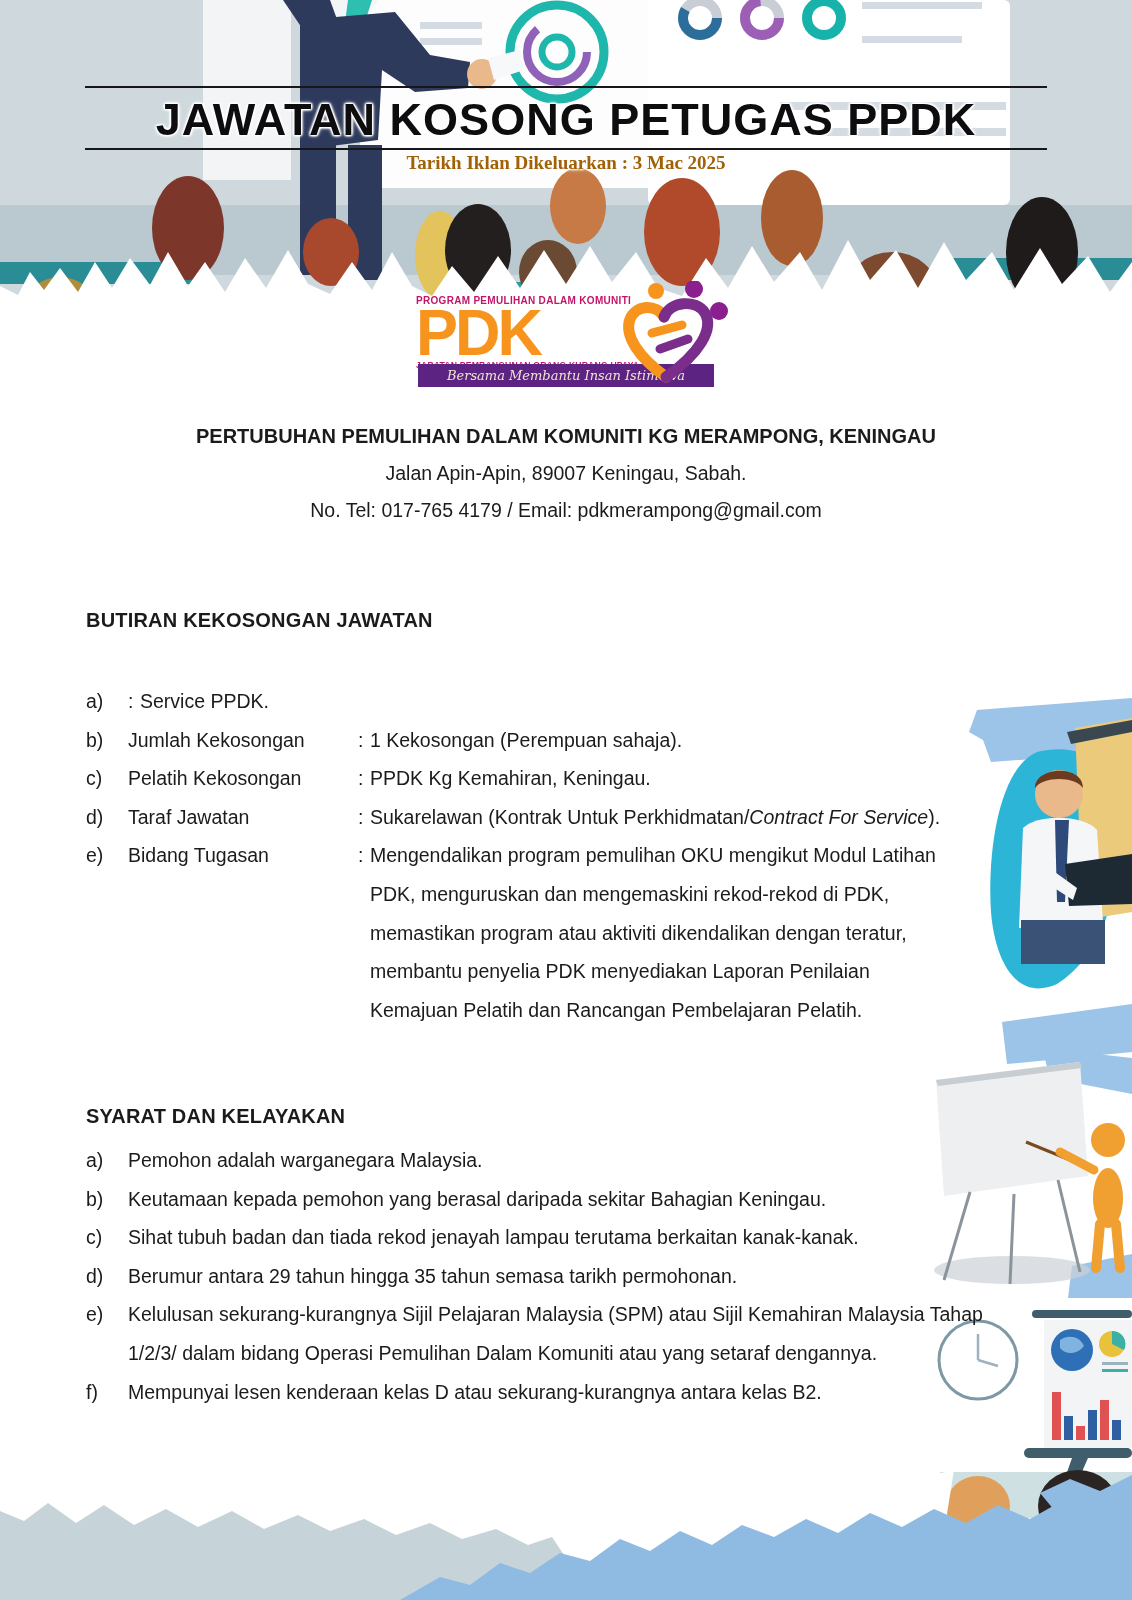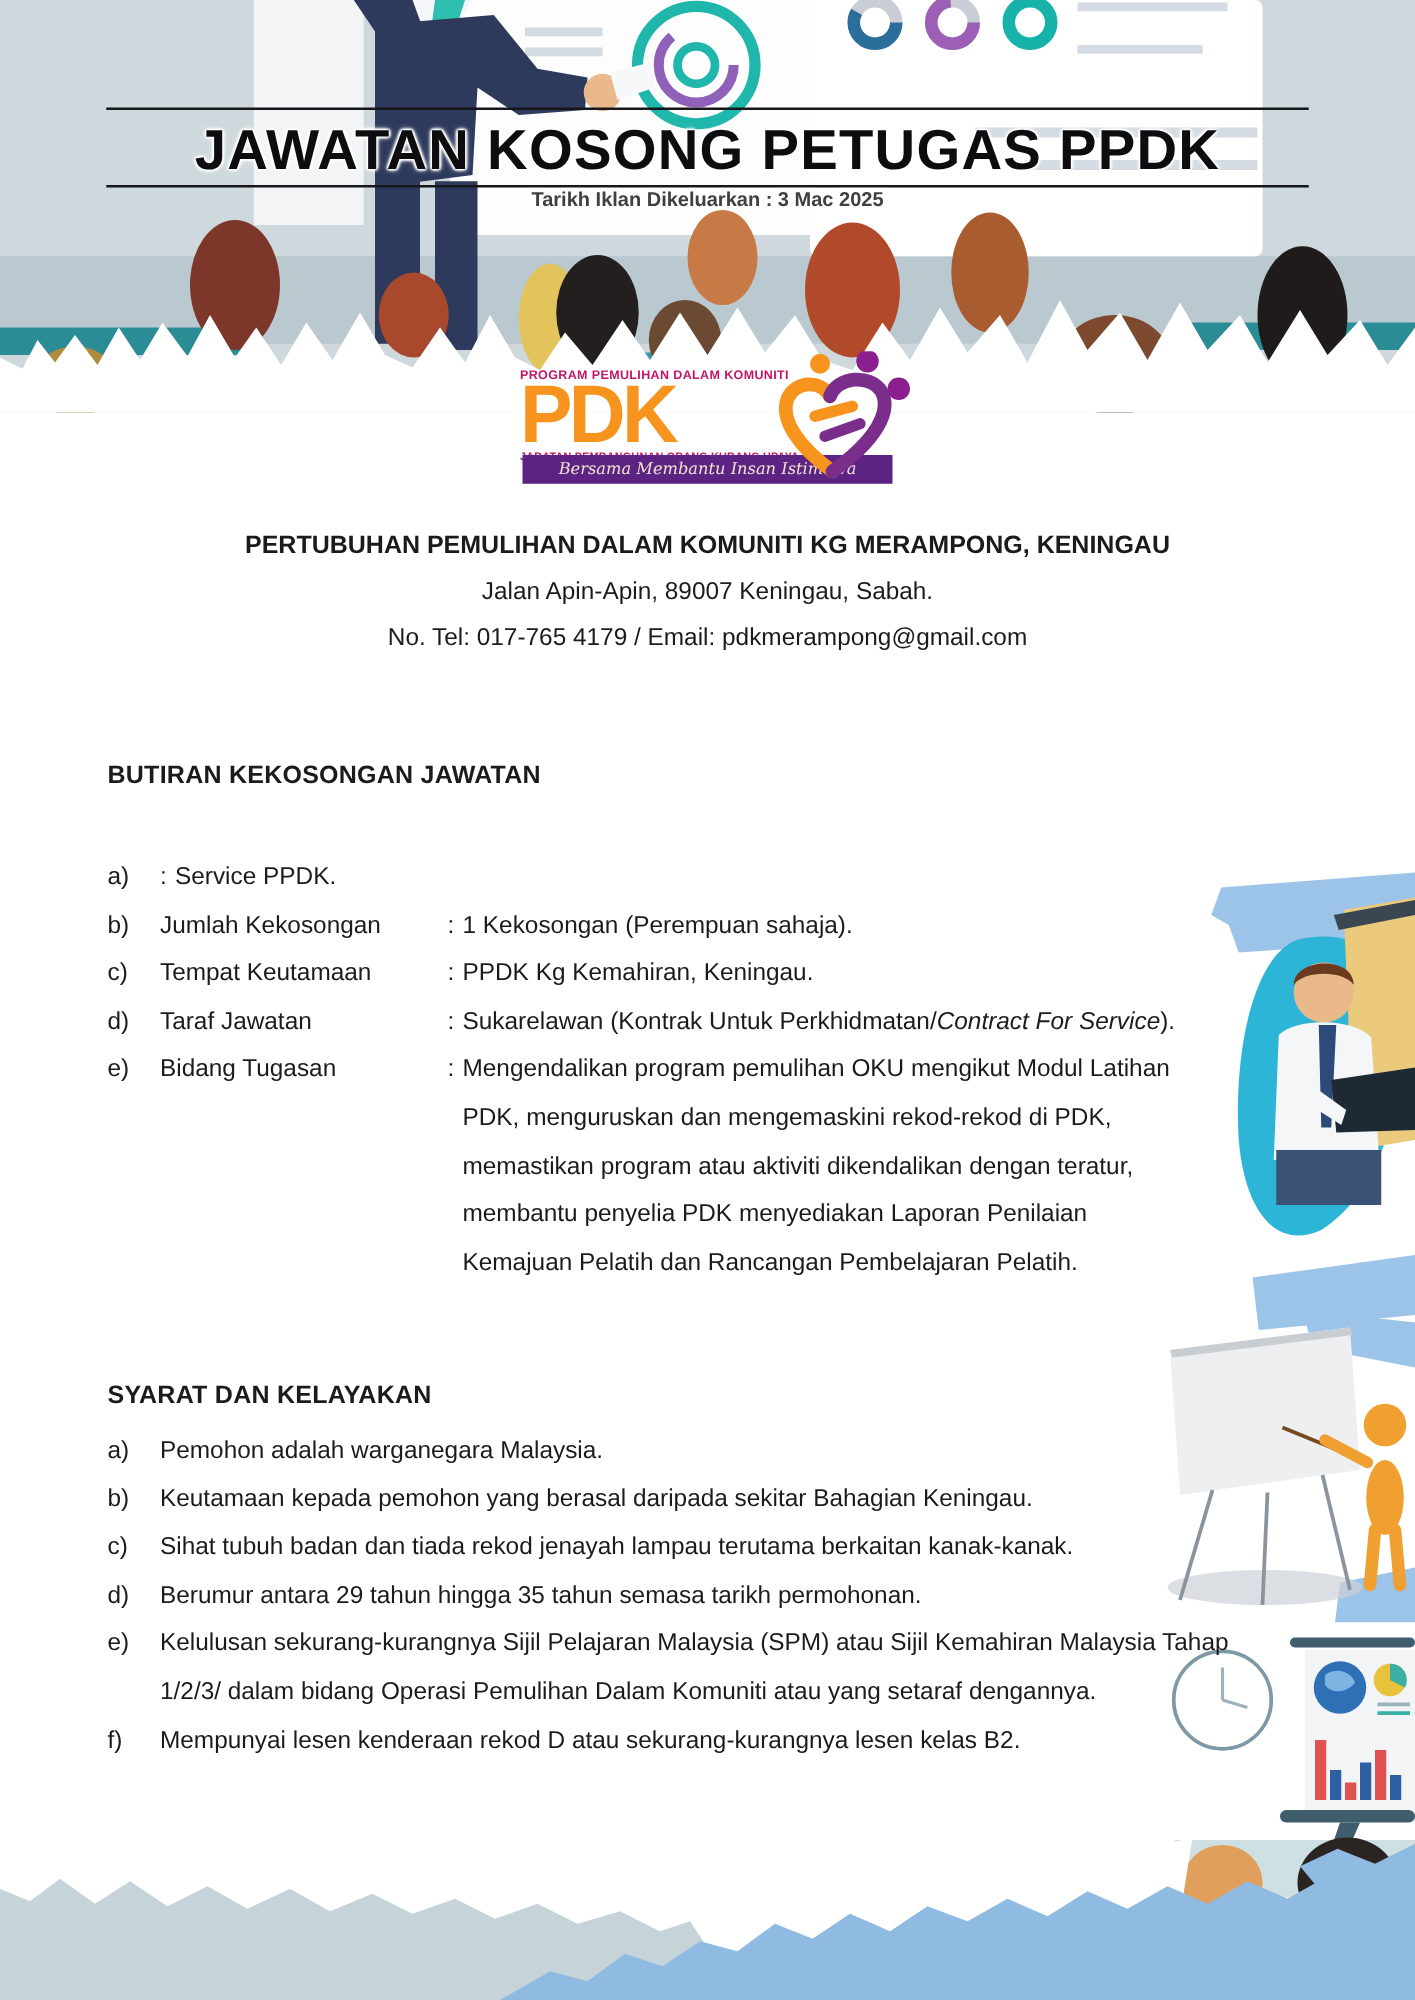--- a/index.html
+++ b/index.html
@@ -12,22 +12,23 @@
   #banner-art{position:absolute;top:0;left:0;width:1132px;height:330px;}
   #title-block{position:absolute;top:86px;left:85px;width:962px;text-align:center;}
   .rule{height:0;border-top:2px solid #17171b;}
   #main-title{
     margin:0;padding:4px 0 1px 0;
     font-size:45px;font-weight:bold;letter-spacing:1px;line-height:55px;
     color:#0d0d10;white-space:nowrap;
     text-shadow:0 0 3px #fff,0 0 5px #fff,1px 1px 2px #fff,-1px -1px 2px #fff,1px -1px 2px #fff,-1px 1px 2px #fff;
   }
   #date-line{
-    margin-top:2px;font-size:16px;font-weight:bold;color:#404040;
+    margin-top:2px;font-size:19px;font-weight:bold;color:#a16207;
     text-shadow:0 0 3px #fff,0 0 5px #fff,1px 1px 2px #fff,-1px -1px 2px #fff;
+    font-family:Liberation Serif, serif;
   }
   
   #logo{position:absolute;top:287px;left:50%;transform:translateX(-50%);width:300px;height:105px;}
   #logo-texts{position:absolute;left:0;top:8px;width:208px;text-align:left;}
   #logo-program{font-size:10px;font-weight:bold;color:#c2156a;letter-spacing:.3px;white-space:nowrap;text-shadow:0 0 1px #fff;}
   #logo-acronym{font-size:63px;line-height:50px;font-weight:bold;color:#f7941d;letter-spacing:-3px;transform:scaleY(1.04);transform-origin:left top;text-shadow:0 0 1px #fff;}
   #logo-department{margin-top:4px;font-size:8.6px;font-weight:bold;color:#c2156a;letter-spacing:.2px;white-space:nowrap;}
   #logo-bar{position:absolute;left:2px;top:77px;width:296px;height:23px;background:#5c2383;display:flex;align-items:center;justify-content:center;}
   #logo-tagline{font-family:"DejaVu Serif",serif;font-style:italic;font-size:13px;color:#efe3d2;white-space:nowrap;}
   #logo-heart{position:absolute;right:-12px;top:-6px;}
@@ -172,21 +173,21 @@
         <span class="vvalue">Service PPDK.</span>
       </div>
       <div class="vrow">
         <span class="vkey">b)</span>
         <span class="vlabel">Jumlah Kekosongan</span>
         <span class="vcolon">:</span>
         <span class="vvalue">1 Kekosongan (Perempuan sahaja).</span>
       </div>
       <div class="vrow">
         <span class="vkey">c)</span>
-        <span class="vlabel">Tempat Keutamaan</span>
+        <span class="vlabel">Pelatih Kekosongan</span>
         <span class="vcolon">:</span>
         <span class="vvalue">PPDK Kg Kemahiran, Keningau.</span>
       </div>
       <div class="vrow">
         <span class="vkey">d)</span>
         <span class="vlabel">Taraf Jawatan</span>
         <span class="vcolon">:</span>
         <span class="vvalue"><span>Sukarelawan (Kontrak Untuk Perkhidmatan/</span><i>Contract For Service</i><span>).</span></span>
       </div>
       <div class="vrow wrap">
@@ -214,21 +215,21 @@
       <div class="rrow">
         <span class="rkey">d)</span>
         <span class="rtext">Berumur antara 29 tahun hingga 35 tahun semasa tarikh permohonan.</span>
       </div>
       <div class="rrow">
         <span class="rkey">e)</span>
         <span class="rtext">Kelulusan sekurang-kurangnya Sijil Pelajaran Malaysia (SPM) atau Sijil Kemahiran Malaysia Tahap 1/2/3/ dalam bidang Operasi Pemulihan Dalam Komuniti atau yang setaraf dengannya.</span>
       </div>
       <div class="rrow">
         <span class="rkey">f)</span>
-        <span class="rtext">Mempunyai lesen kenderaan rekod D atau sekurang-kurangnya lesen kelas B2.</span>
+        <span class="rtext">Mempunyai lesen kenderaan kelas D atau sekurang-kurangnya antara kelas B2.</span>
       </div>
     </div>
   </div>
 
   <svg id="art-laptop" class="art" width="185" height="380" viewBox="0 0 185 380" aria-hidden="true">
     <path d="M30,18 L185,6 L185,60 L44,70 L36,48 L22,40 Z" fill="#9cc3e8"></path>
     <path d="M12,120 L30,96 L22,150 L34,200 L20,250 L34,262 L185,262 L185,60 L40,70 Z" fill="#ffffff" opacity="0"></path>
     <path d="M55,330 L185,312 L185,360 L60,372 Z" fill="#9cc3e8"></path>
     <path d="M90,60 C130,50 168,66 172,120 C176,190 160,260 110,292 C70,310 48,270 44,220 C40,160 52,76 90,60 Z" fill="#2cb5d6"></path>
     <g>

